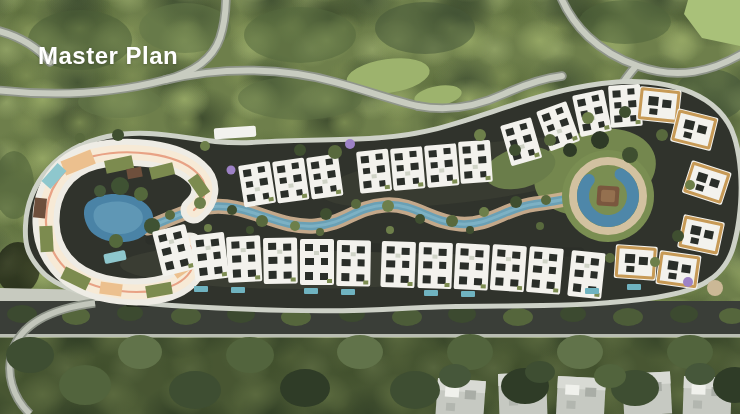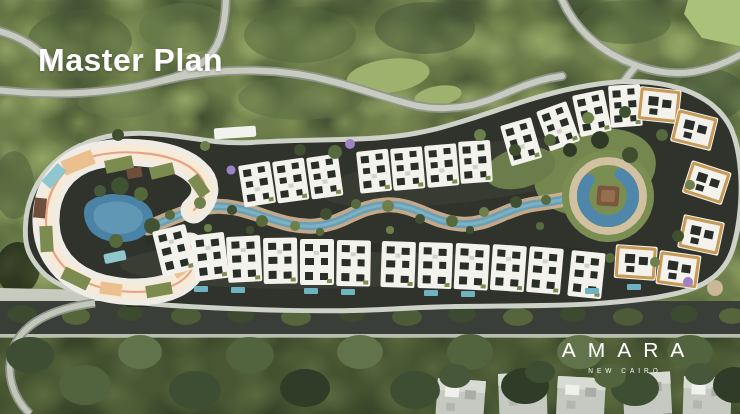--- a/index.html
+++ b/index.html
@@ -16,21 +16,21 @@
       radial-gradient(closest-side, rgba(124,141,82,.9), rgba(124,141,82,0) 66%),
       radial-gradient(closest-side, rgba(52,66,40,.8), rgba(52,66,40,0) 62%),
       radial-gradient(closest-side, rgba(147,164,103,.85), rgba(147,164,103,0) 68%),
       radial-gradient(closest-side, rgba(94,112,62,.9), rgba(94,112,62,0) 70%);
     background-size: 71px 59px, 97px 83px, 53px 47px, 127px 103px, 61px 53px, 83px 71px;
     background-position: 7px 11px, 29px 41px, 53px 5px, 11px 67px, 37px 23px, 61px 47px;
   }
   .scene{position:absolute;inset:0;}
   .title{
     position:absolute;left:38px;top:42px;margin:0;
-    font-size:32px;font-weight:700;letter-spacing:.5px;color:#fff;
+    font-size:24px;font-weight:700;letter-spacing:.5px;color:#fff;
     text-shadow:0 1px 3px rgba(0,0,0,.25);
   }
   .brand{position:absolute;left:548px;top:338px;width:150px;text-align:center;color:#fff;}
   .brand-name{font-size:21px;font-weight:400;letter-spacing:12px;padding-left:12px;white-space:nowrap;}
   .brand-tagline{font-size:6.5px;font-weight:400;letter-spacing:4px;padding-left:4px;margin-top:5px;opacity:.92;white-space:nowrap;}
 </style>
 </head>
 <body>
 
 <div class="stage">
@@ -326,17 +326,13 @@
       <g fill="#9d82c6">
         <circle cx="350" cy="144" r="5"></circle>
         <circle cx="231" cy="170" r="4.5"></circle>
         <circle cx="688" cy="282" r="5"></circle>
       </g>
     </g>
   </svg>
 
   <h1 class="title">Master Plan</h1>
 
-  <div class="brand">
-    <div class="brand-name">AMARA</div>
-    <div class="brand-tagline">NEW CAIRO</div>
-  </div>
 </div>
 
 </body></html>

